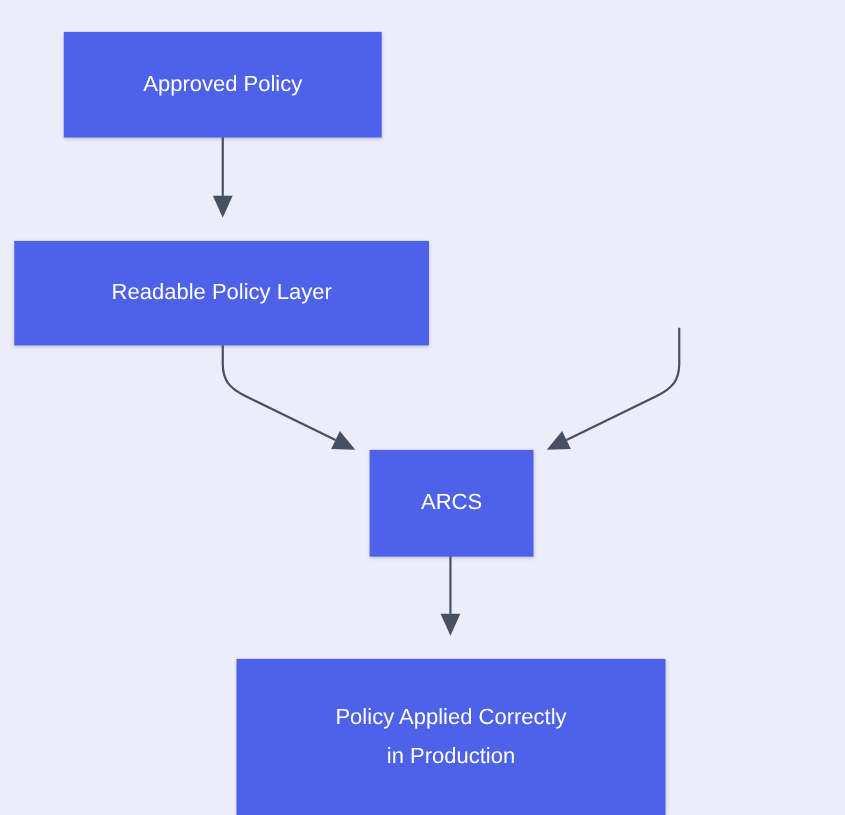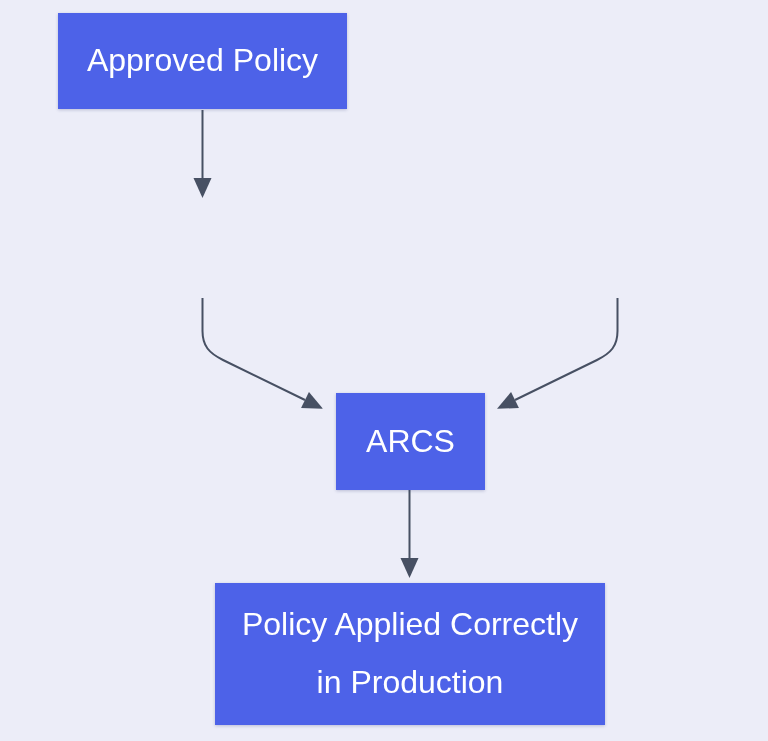--- a/index.html
+++ b/index.html
@@ -35,24 +35,25 @@
   }
   .node{
     position:absolute;
     background:var(--node-fill);
     color:var(--node-text);
     display:flex;
     flex-direction:column;
     align-items:center;
     justify-content:center;
     text-align:center;
-    font-size:32px;
+    font-size:20px;
     line-height:1.55;
     box-shadow:0 1px 3px rgba(60,70,130,0.28);
     box-sizing:border-box;
+    margin-top:16px;
   }
   .node-approved      {left:58px;  top:13px;  width:289px; height:96px;}
   .node-readable      {left:13px;  top:203px; width:377px; height:95px;}
   .node-live-ai       {left:482px; top:203px; width:270px; height:95px;}
   .node-arcs          {left:336px; top:393px; width:149px; height:97px;}
   .node-policy-applied{left:215px; top:583px; width:390px; height:142px; line-height:1.8;}
   .node-label{display:block;}
 </style>
 </head>
 <body>
@@ -72,20 +73,23 @@
 
     <path class="edge-path" marker-end="url(#arrow)" d="M 617.5 298 L 617.5 331 C 617.5 346 611 353 597 360 L 515 400"></path>
 
     <path class="edge-path" marker-end="url(#arrow)" d="M 409.5 490 L 409.5 558"></path>
   </svg>
 
   <div class="node node-approved">
     <span class="node-label">Approved Policy</span>
   </div>
 
+  <div class="node node-readable">
+    <span class="node-label">Readable Policy Layer</span>
+  </div>
 
 
   <div class="node node-policy-applied">
     <span class="node-label">Policy Applied Correctly</span>
     <span class="node-label">in Production</span>
   </div>
 
   <div class="node node-arcs">
     <span class="node-label">ARCS</span>
   </div>

